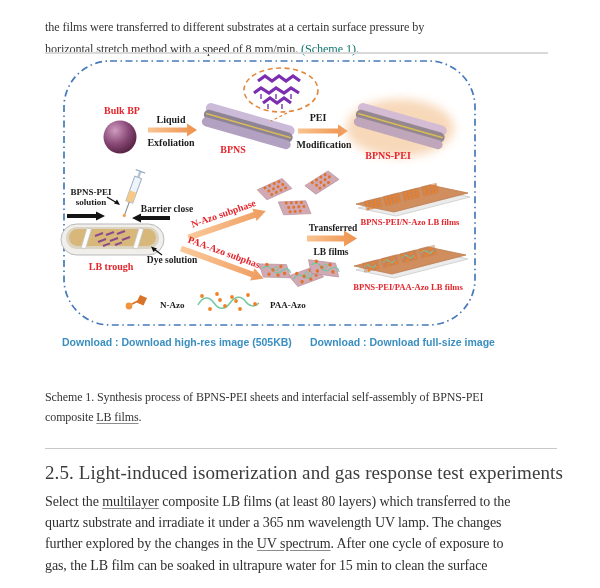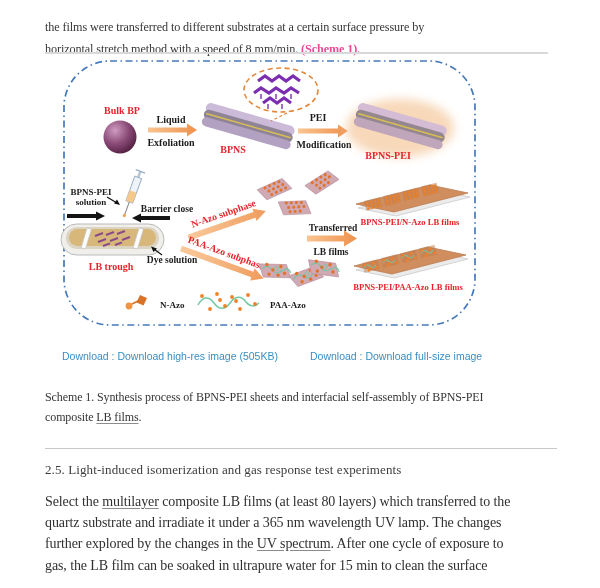--- a/index.html
+++ b/index.html
@@ -3,30 +3,30 @@
 <meta charset="utf-8">
 <style>
   html,body{margin:0;padding:0;}
   body{
     width:600px;height:588px;background:#ffffff;overflow:hidden;position:relative;
     font-family:"Liberation Serif","DejaVu Serif",serif;color:#333;
   }
   .abs{position:absolute;}
   .tline{white-space:nowrap;letter-spacing:-0.1px;}
   #intro{left:45px;top:2px;font-size:12.2px;line-height:22px;color:#363636;margin-top:14px;}
-  .link{color:#ec4899;cursor:pointer;font-weight:bold;}
+  .link{color:#0f766e;cursor:pointer;}
   #divider1{left:45px;top:52px;width:503px;height:2px;background:#d9d9d9;}
   #figure-wrap{left:60px;top:57px;width:420px;height:277px;}
-  #downloads{left:62px;top:350px;width:480px;font-family:"Liberation Sans","DejaVu Sans",sans-serif;
-    font-size:10.5px;color:#3a8fc0;}
+  #downloads{left:62px;top:336px;width:480px;font-family:"Liberation Sans","DejaVu Sans",sans-serif;
+    font-size:10.5px;color:#3a8fc0;font-weight:bold;}
   #dl-right{position:absolute;left:248px;top:0;}
   #caption{left:45px;top:387px;font-size:12px;line-height:20px;color:#343434;}
   .term{text-decoration:underline;text-decoration-color:#8c8c8c;text-underline-offset:2px;cursor:pointer;}
   #divider2{left:45px;top:448px;width:512px;height:1px;background:#c9c9c9;}
-  #heading{left:45px;top:462px;font-size:13px;color:#3d3d3d;letter-spacing:0.1px;}
+  #heading{left:45px;top:462px;font-size:19px;color:#3d3d3d;letter-spacing:0.1px;}
   #bodytext{left:45px;top:491px;font-size:14px;line-height:21.2px;color:#303030;}
   sub{font-size:9.5px;}
   svg text{font-family:"Liberation Serif","DejaVu Serif",serif;font-weight:bold;}
   .ft-red{fill:#e5252c;}
   .ft-blk{fill:#1c1c1c;}
 </style>
 </head>
 <body>
 
 <div id="intro" class="abs">

